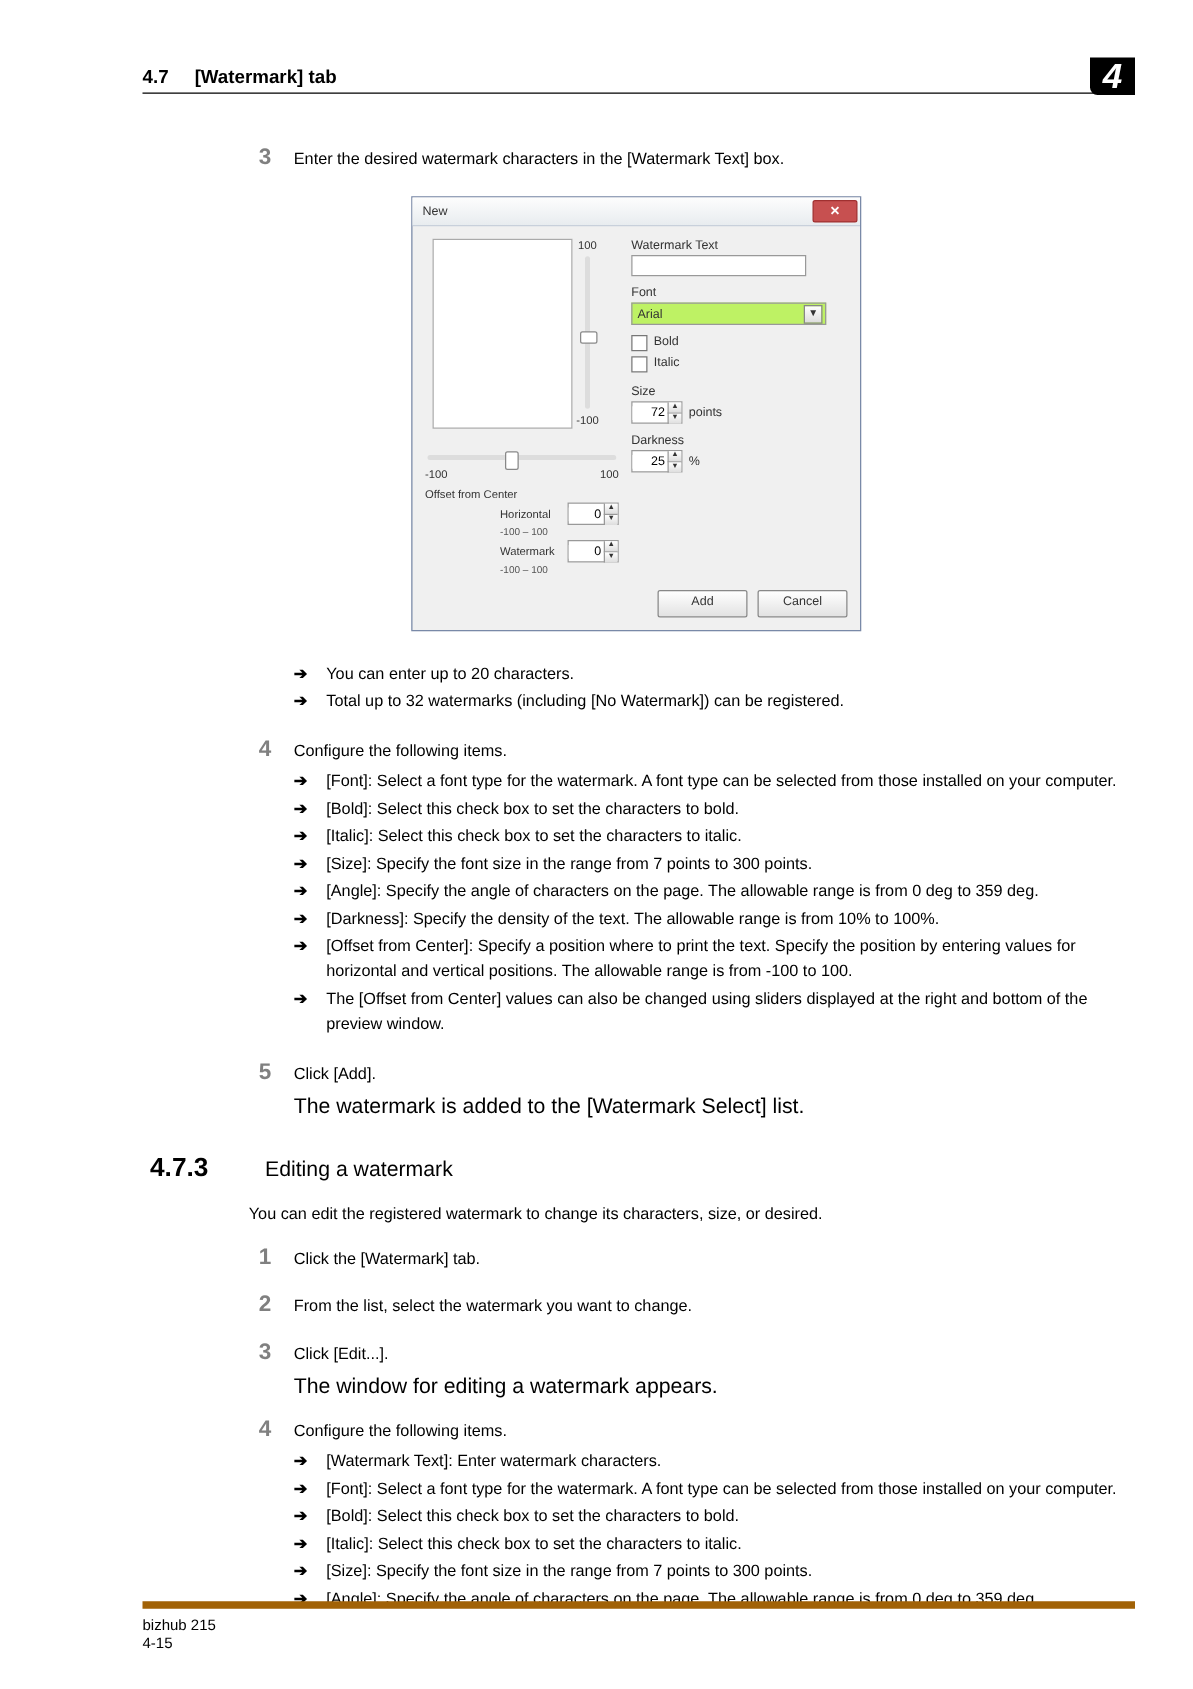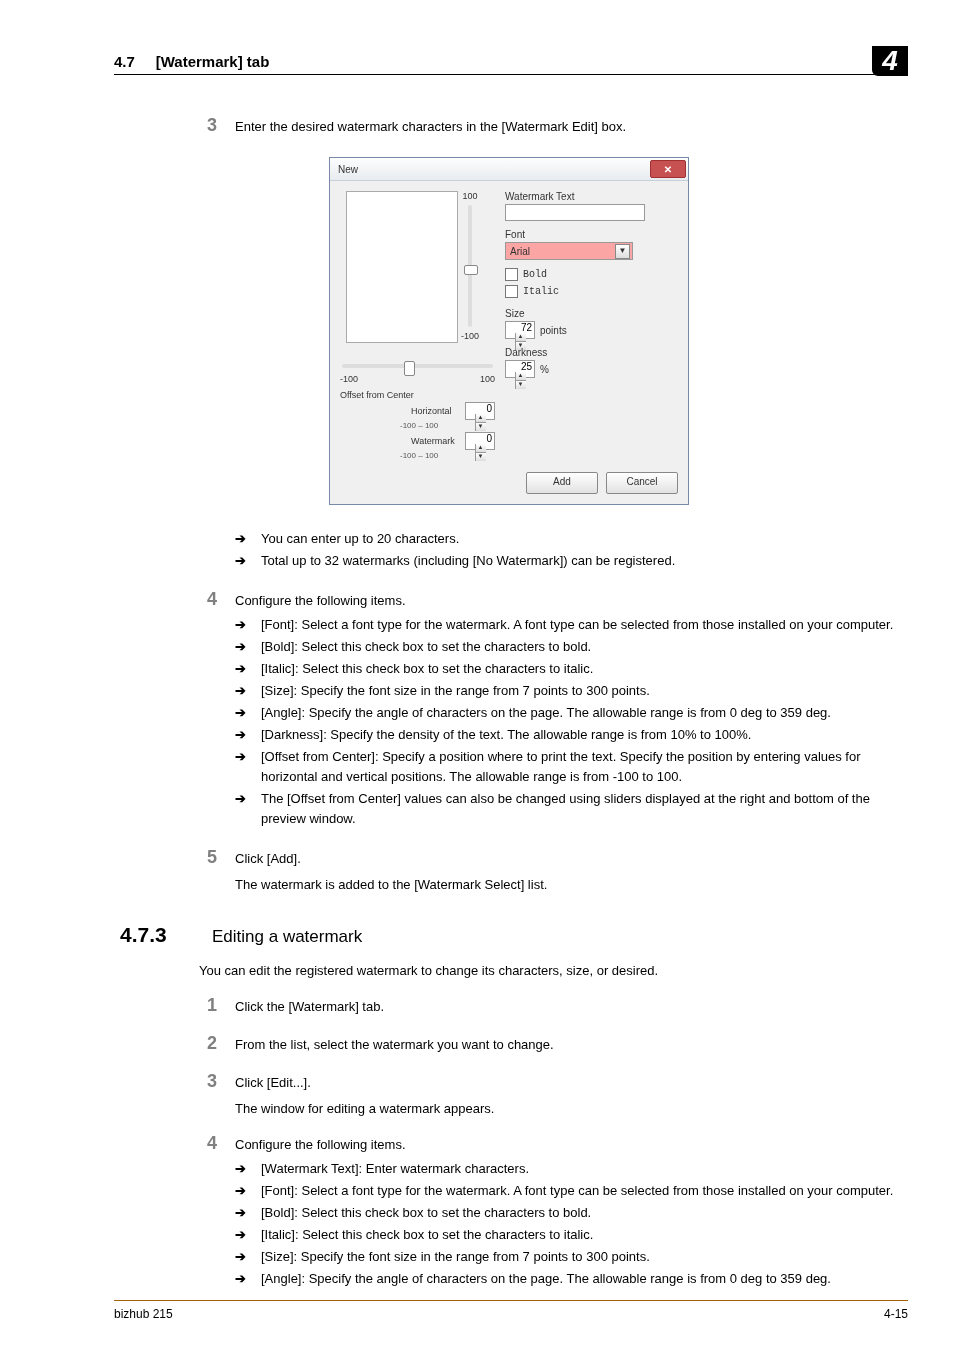--- a/index.html
+++ b/index.html
@@ -81,21 +81,21 @@
     margin-bottom: 2px;
   }
   .arrow {
     flex-shrink: 0;
     font-weight: bold;
     width: 16px;
   }
   .bullet-text { flex: 1; }
   .sub-para {
     margin: 6px 0 14px 36px;
-    font-size: 13px;
+    font-size: 17px;
     line-height: 20px;
   }
   .section-row {
     display: flex;
     align-items: baseline;
     gap: 32px;
     margin: 28px 0 14px -85px;
   }
   .section-num {
     font-size: 21px;
@@ -111,25 +111,26 @@
   .section-intro {
     font-size: 13px;
     line-height: 20px;
     margin-bottom: 14px;
   }
   .footer-row {
     position: absolute;
     bottom: 30px;
     left: 80px;
     right: 80px;
-    border-top: 1px solid #a16207;
+    border-top: 6px solid #a16207;
     display: flex;
     justify-content: space-between;
     font-size: 12px;
     padding-top: 6px;
+    flex-direction: column;
   }
 
   
   .dialog-wrap {
     margin: 20px 0 24px 130px;
     width: 360px;
   }
   .dlg {
     border: 1px solid #7989a8;
     font-family: Tahoma, Arial, sans-serif;
@@ -246,21 +247,20 @@
     gap: 6px;
     margin: 2px 0 0 10px;
   }
   .ofs-row .lbl { width: 48px; }
   .spin {
     display: flex;
     align-items: center;
     border: 1px solid #999;
     background: #fff;
     height: 16px;
-    flex-direction: column;
   }
   .spin input {
     border: none;
     width: 24px;
     text-align: right;
     font-size: 10px;
     padding: 0 2px;
     outline: none;
   }
   .spin-btns {
@@ -286,46 +286,45 @@
     border: 1px solid #999;
     background: #fff;
     height: 17px;
     width: 140px;
     font-size: 10px;
     padding: 0 3px;
     box-sizing: border-box;
   }
   .sel {
     border: 1px solid #999;
-    background: #fca5a5;
+    background: #bef264;
     height: 18px;
-    width: 128px;
+    width: 156px;
     font-size: 10px;
     display: flex;
     align-items: center;
     justify-content: space-between;
     padding: 0 2px 0 4px;
     box-sizing: border-box;
   }
   .sel .caret {
     width: 13px;
     height: 13px;
     border: 1px solid #888;
     background: linear-gradient(#fff,#ddd);
     font-size: 8px;
     line-height: 12px;
     text-align: center;
   }
   .chk-row {
     display: flex;
-    align-items: center;
+    align-items: flex-start;
     gap: 5px;
     font-size: 10px;
     margin: 4px 0;
-    font-family: Liberation Mono, monospace;
   }
   .chk {
     width: 11px;
     height: 11px;
     border: 1px solid #777;
     background: #fff;
   }
   .inline-field {
     display: flex;
     align-items: center;
@@ -359,21 +358,21 @@
       &nbsp;&nbsp;&nbsp;
       <span>[Watermark] tab</span>
     </div>
     <div class="chapter-badge">4</div>
   </div>
 
   <div class="body-col">
 
     <div class="step-row">
       <div class="step-num">3</div>
-      <div class="step-text">Enter the desired watermark characters in the [Watermark Edit] box.</div>
+      <div class="step-text">Enter the desired watermark characters in the [Watermark Text] box.</div>
     </div>
 
     <div class="dialog-wrap">
       <div class="dlg">
         <div class="dlg-title">
           <span>New</span>
           <div class="dlg-close">✕</div>
         </div>
         <div class="dlg-body">
           <div class="dlg-left">

